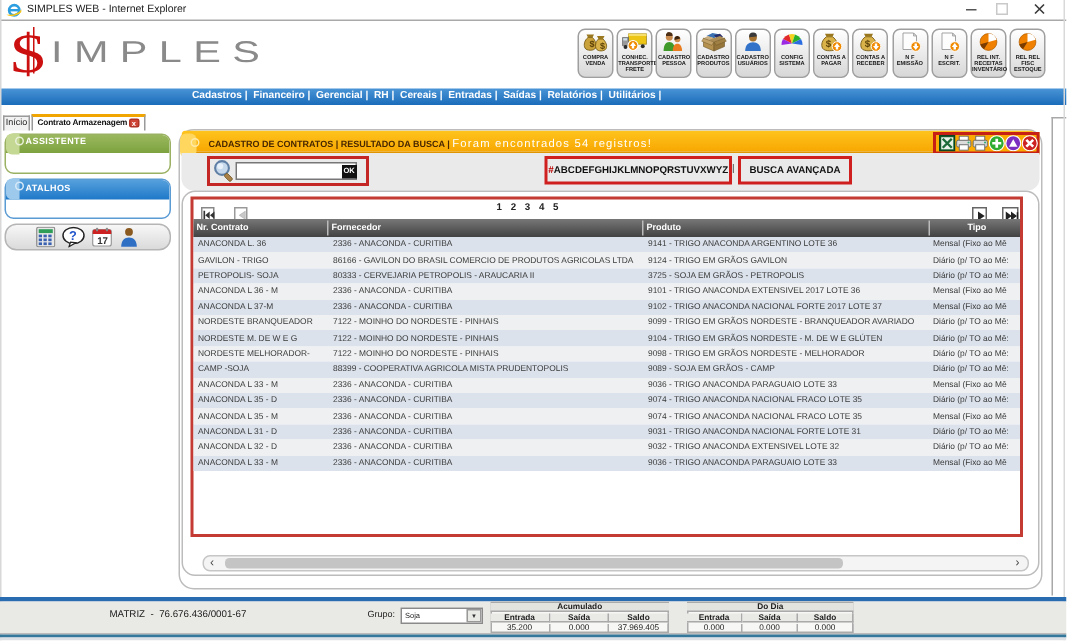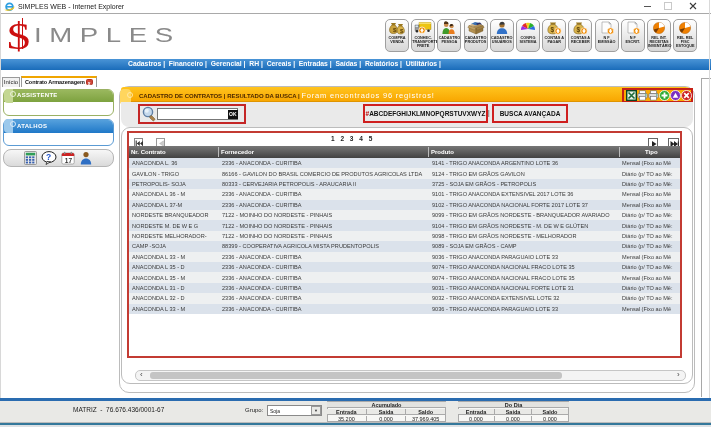--- a/index.html
+++ b/index.html
@@ -232,21 +232,21 @@
 <path d="M1.8,13.5 C1.8,9.5 4,7.4 7,7.4 C10,7.4 12.2,9.5 12.2,13.5 Z" fill="#2f6fc4"></path>
 </svg>
     </div>
   </div>
 
 <div class="abs" style="left:119px;top:86px;width:576px;height:307px;border:1px solid #bcbcbc;border-radius:10px;background:#fff;"></div>
 
 <div class="abs" style="left:121px;top:87px;width:572px;height:15px;background:linear-gradient(#ffc41e,#f8a701);border-radius:3px 8px 8px 3px;border-bottom:1px solid #df9400;"></div>
 <div class="abs" style="left:120px;top:89px;width:11px;height:16px;background:#ffd65e;border-radius:4px;"></div>
 <div class="abs" style="left:127px;top:92px;width:6px;height:6px;border:1px solid #ffe9a8;border-radius:50%;"></div>
-<div class="abs" style="left:139px;top:90px;font-size:6px;font-weight:bold;color:#4a2800;white-space:nowrap;line-height:11px;">CADASTRO DE CONTRATOS | RESULTADO DA BUSCA | <span style="color:#fff;font-size:7.5px;font-weight:normal;letter-spacing:0.8px;">Foram encontrados 96 registros!</span></div>
+<div class="abs" style="left:139px;top:90px;font-size:6px;font-weight:bold;color:#4a2800;white-space:nowrap;line-height:11px;">CADASTRO DE CONTRATOS | RESULTADO DA BUSCA | <span style="color:#fff;font-size:7.5px;font-weight:normal;letter-spacing:0.8px;">Foram encontrados 54 registros!</span></div>
 
 <div class="abs" style="left:622px;top:88px;width:71px;height:15px;border:2px solid #c62016;background:#fbaa02;"></div>
 <div class="abs" style="left:626px;top:90px;width:11px;height:11px;">
 <svg width="11" height="11" viewBox="0 0 11 11">
 <rect x="0.5" y="0.5" width="10" height="10" fill="#1d6b38" stroke="#0c4422" stroke-width="1"></rect>
 <rect x="1.5" y="1.5" width="8" height="8" fill="#e8f2e8"></rect>
 <path d="M2.5,2.5 L8.5,8.5 M8.5,2.5 L2.5,8.5" stroke="#1d6b38" stroke-width="1.6"></path>
 </svg>
   </div>
 <div class="abs" style="left:637px;top:90px;width:11px;height:11px;">

